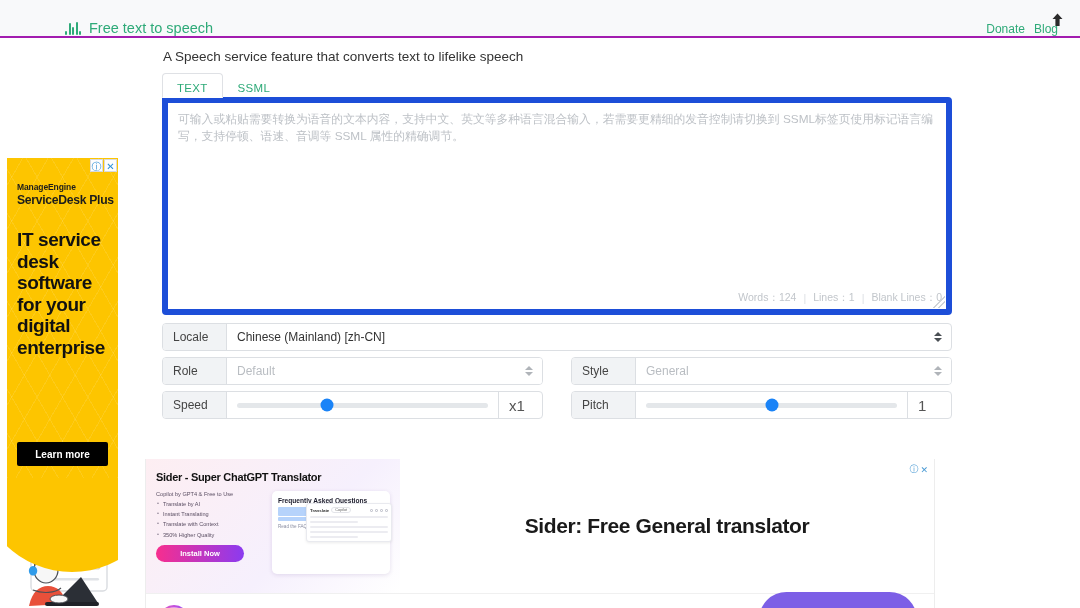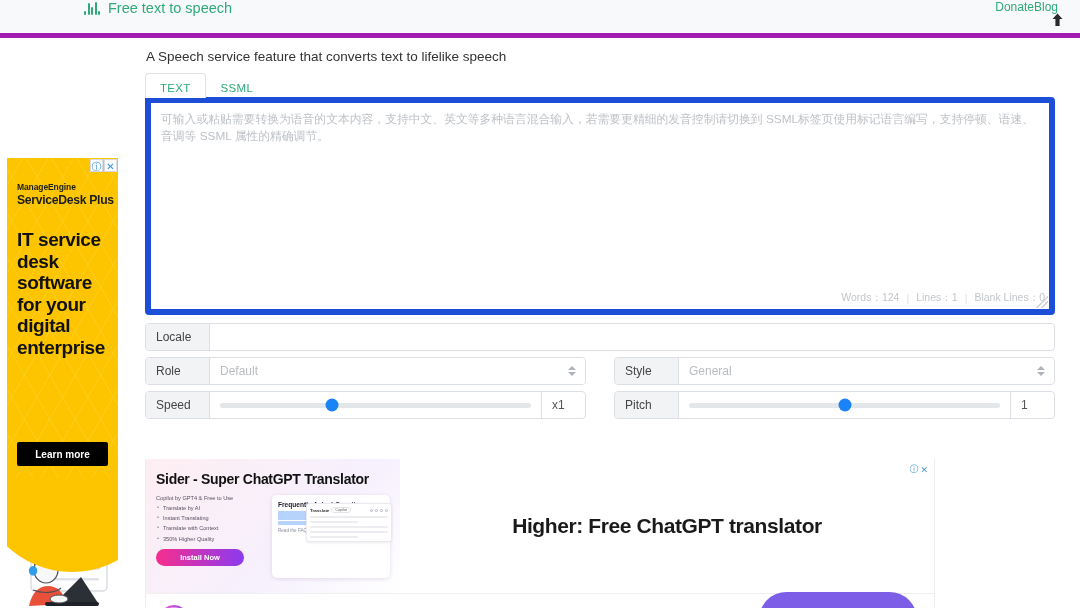--- a/index.html
+++ b/index.html
@@ -10,43 +10,43 @@
     background: #ffffff;
     color: #333;
     overflow: hidden;
     position: relative;
   }
 
   
   .header {
     height: 38px;
     background: #f8f9fa;
-    border-bottom: 5px solid #a21caf;
+    border-bottom: 2px solid #a21caf;
     display: flex;
-    align-items: flex-start;
-    padding: 0 22px 0 84px;
+    align-items: flex-end;
+    padding: 0 22px 0 65px;
     position: relative;
   }
   .brand { display: flex; align-items: center; gap: 8px; }
   .wave-icon { display: flex; align-items: flex-end; gap: 1.5px; height: 14px; }
   .wave-icon i { display: block; width: 2px; background: #2eaa78; border-radius: 1px; }
   .wave-icon i:nth-child(1) { height: 4px; }
   .wave-icon i:nth-child(2) { height: 12px; }
   .wave-icon i:nth-child(3) { height: 8px; }
   .wave-icon i:nth-child(4) { height: 13px; }
   .wave-icon i:nth-child(5) { height: 4px; }
   .brand-title { color: #2eaa78; font-size: 14.5px; }
-  .header-links { margin-left: auto; display: flex; }
+  .header-links { margin-left: auto; display: flex; gap: 9px; }
   .header-links a { color: #2eaa78; font-size: 12px; text-decoration: none; }
 
   
   .page { position: relative; }
   .content {
     position: absolute;
-    left: 145px; top: 0; width: 910px;
+    left: 162px; top: 0; width: 790px;
   }
   .subtitle {
     font-size: 13.5px; color: #333;
     padding: 11px 0 9px 1px;
   }
 
   
   .tabs { display: flex; height: 25px; position: relative; }
   .tab {
     font-size: 11.5px; letter-spacing: .3px;
@@ -153,21 +153,21 @@
   .slider-thumb {
     position: absolute; top: 50%; width: 13px; height: 13px;
     background: #1a83f7; border-radius: 50%;
     transform: translate(-50%, -50%);
   }
   .slider-value {
     width: 44px; flex: none;
     border-left: 1px solid #dcdfe3;
     display: flex; align-items: center;
     padding-left: 10px;
-    font-size: 12px; color: #555;
+    font-size: 15px; color: #555;
     align-self: stretch;
   }
 
   
   .left-ad {
     position: absolute; left: 7px; top: 96px;
     width: 111px; height: 512px;
     background: #ffffff;
     overflow: hidden;
   }
@@ -220,21 +220,21 @@
     border-right: 1px solid #ededed;
     overflow: hidden;
   }
   .sider-top { position: relative; display: flex; height: 134px; }
   .sider-creative {
     width: 254px; flex: none;
     background: linear-gradient(135deg,#fdeef2 0%, #f6f0fd 60%, #ffffff 100%);
     position: relative;
     padding: 12px 10px 0 10px;
   }
-  .sider-ct { font-size: 14px; font-weight: bold; color: #111; letter-spacing: -.3px; }
+  .sider-ct { font-size: 11px; font-weight: bold; color: #111; letter-spacing: -.3px; }
   .sider-body { display: flex; margin-top: 8px; gap: 8px; }
   .sider-left { width: 108px; }
   .sider-sub { font-size: 5.6px; color: #5b4f63; }
   .sider-list { margin: 4px 0 0 0; padding: 0; list-style: none; }
   .sider-list li {
     font-size: 5.6px; color: #5b4f63; padding-left: 7px;
     position: relative; margin-bottom: 4.2px;
   }
   .sider-list li::before {
     content: "•"; position: absolute; left: 1px; top: -1px; color: #8a7f92;
@@ -354,20 +354,27 @@
         <span>Blank Lines：0</span>
       </div>
       <div class="resize-grip"></div>
     </div>
 
     <div class="opts">
 
       <div class="opt-row">
         <div class="field">
           <div class="field-label">Locale</div>
+          <div class="field-select">
+            <span>Chinese (Mainland) [zh-CN]</span>
+            <span class="spin">
+                <i class="up"></i>
+                <i class="dn"></i>
+              </span>
+          </div>
         </div>
       </div>
 
       <div class="opt-row">
         <div class="field">
           <div class="field-label">Role</div>
           <div class="field-select disabled">
             <span>Default</span>
             <span class="spin">
                 <i class="up"></i>
@@ -494,21 +501,21 @@
           <div class="faq-line"></div>
           <div class="faq-line s"></div>
         </div>
       </div>
 
       <div class="sider-right">
         <div class="sider-adchoice">
           <span>ⓘ</span>
           <span>✕</span>
         </div>
-        <div class="sider-headline">Higher: Free ChatGPT translator</div>
+        <div class="sider-headline">Sider: Free General translator</div>
       </div>
     </div>
 
     <div class="sider-bottom">
       <div class="brain"></div>
 
       <button class="open-btn">Open</button>
     </div>
   </div>
 

